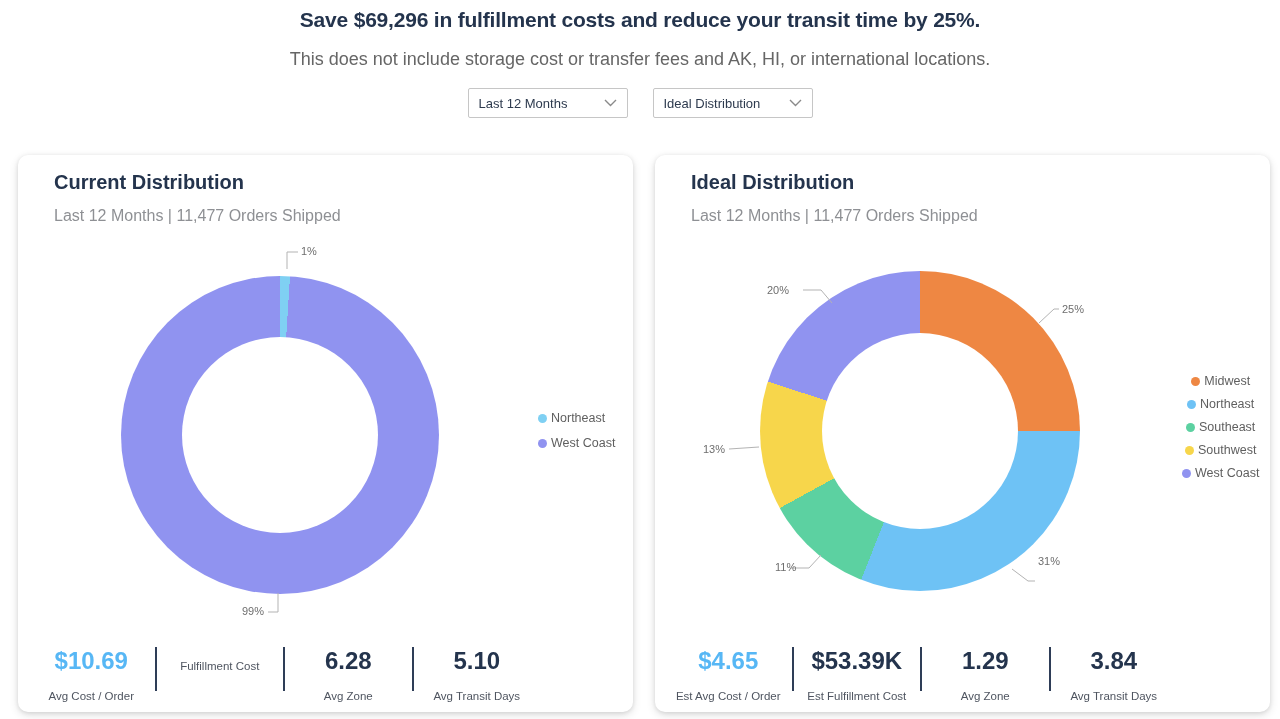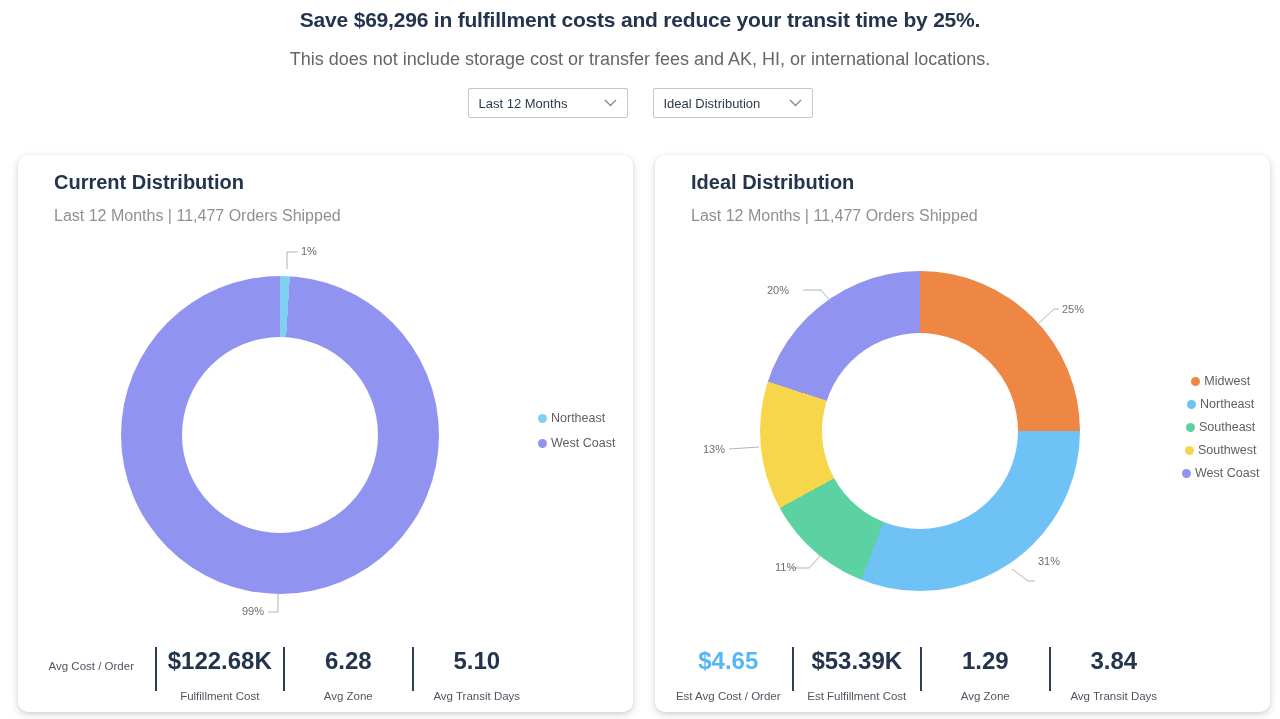--- a/index.html
+++ b/index.html
@@ -101,25 +101,25 @@
         <span class="legend-label">Northeast</span>
       </div>
       <div class="legend-item">
         <span class="legend-dot" style="background-color: rgb(144, 147, 240);"></span>
         <span class="legend-label">West Coast</span>
       </div>
     </div>
 
     <div class="stats">
       <div class="stat">
+        <div class="stat-value accent">$10.69</div>
         <div class="stat-label">Avg Cost / Order</div>
       </div>
       <div class="vdiv"></div>
       <div class="stat">
-        <div class="stat-value">$122.68K</div>
         <div class="stat-label">Fulfillment Cost</div>
       </div>
       <div class="vdiv"></div>
       <div class="stat">
         <div class="stat-value">6.28</div>
         <div class="stat-label">Avg Zone</div>
       </div>
       <div class="vdiv"></div>
       <div class="stat">
         <div class="stat-value">5.10</div>

